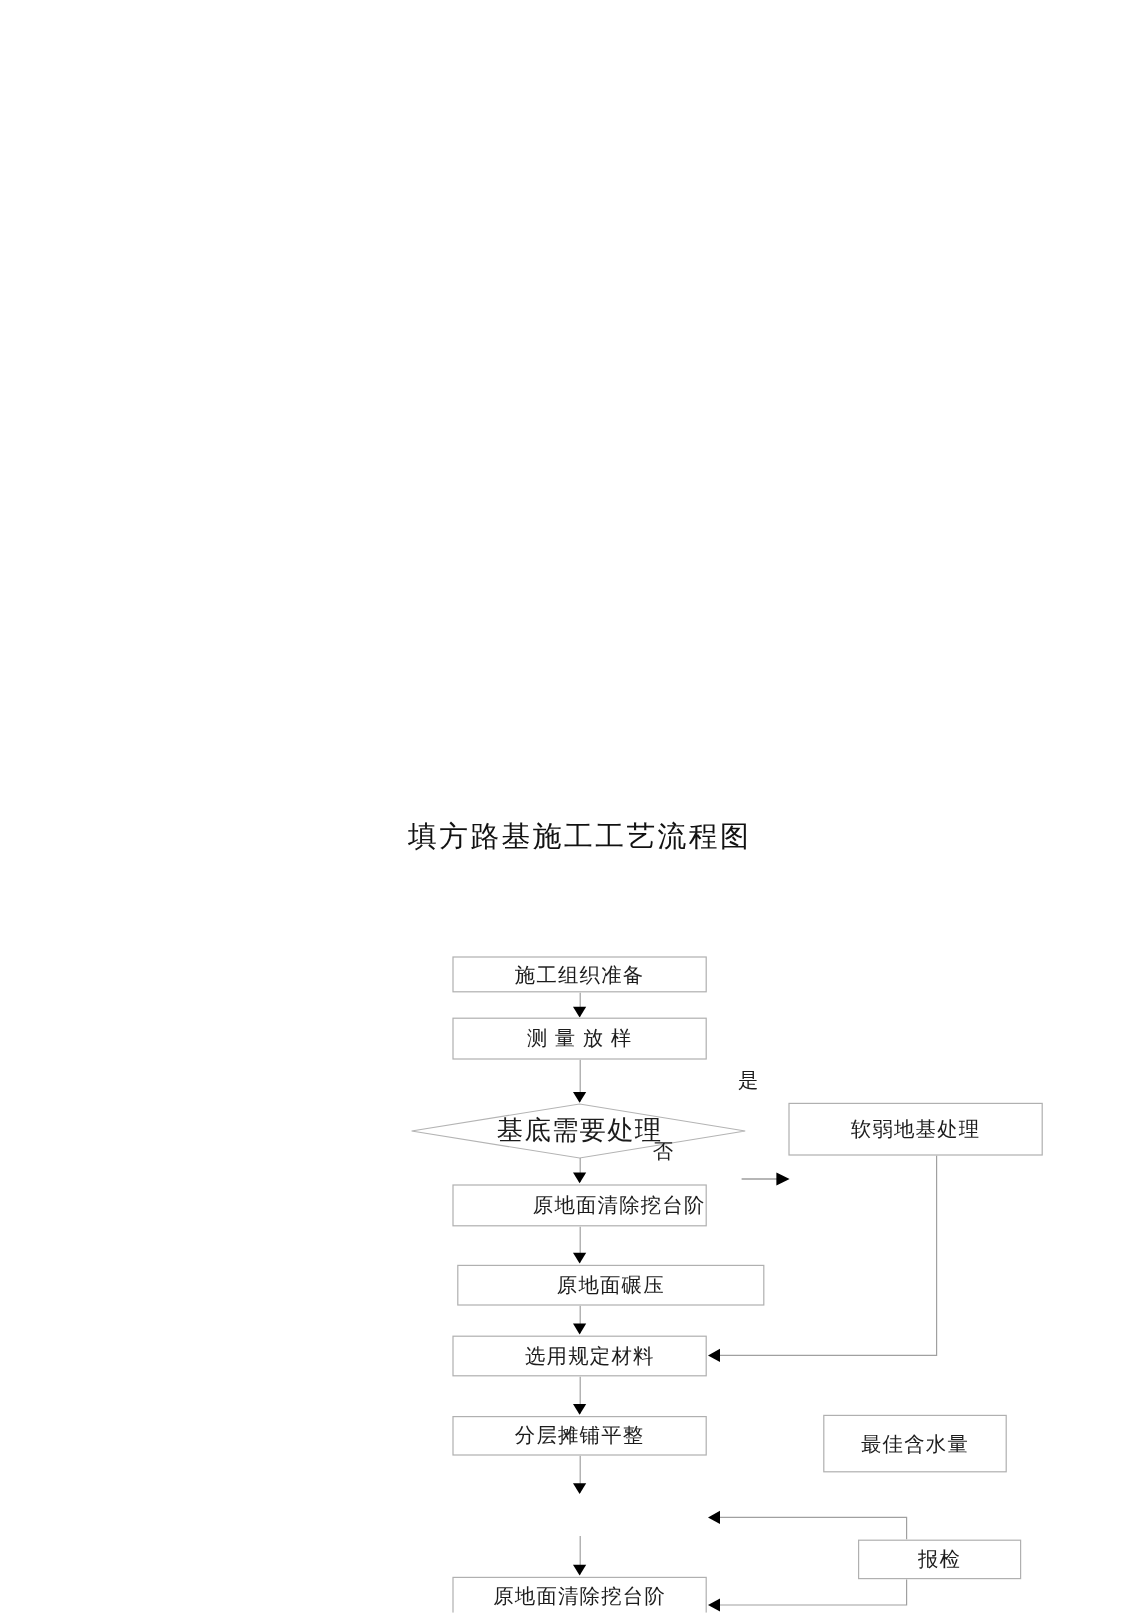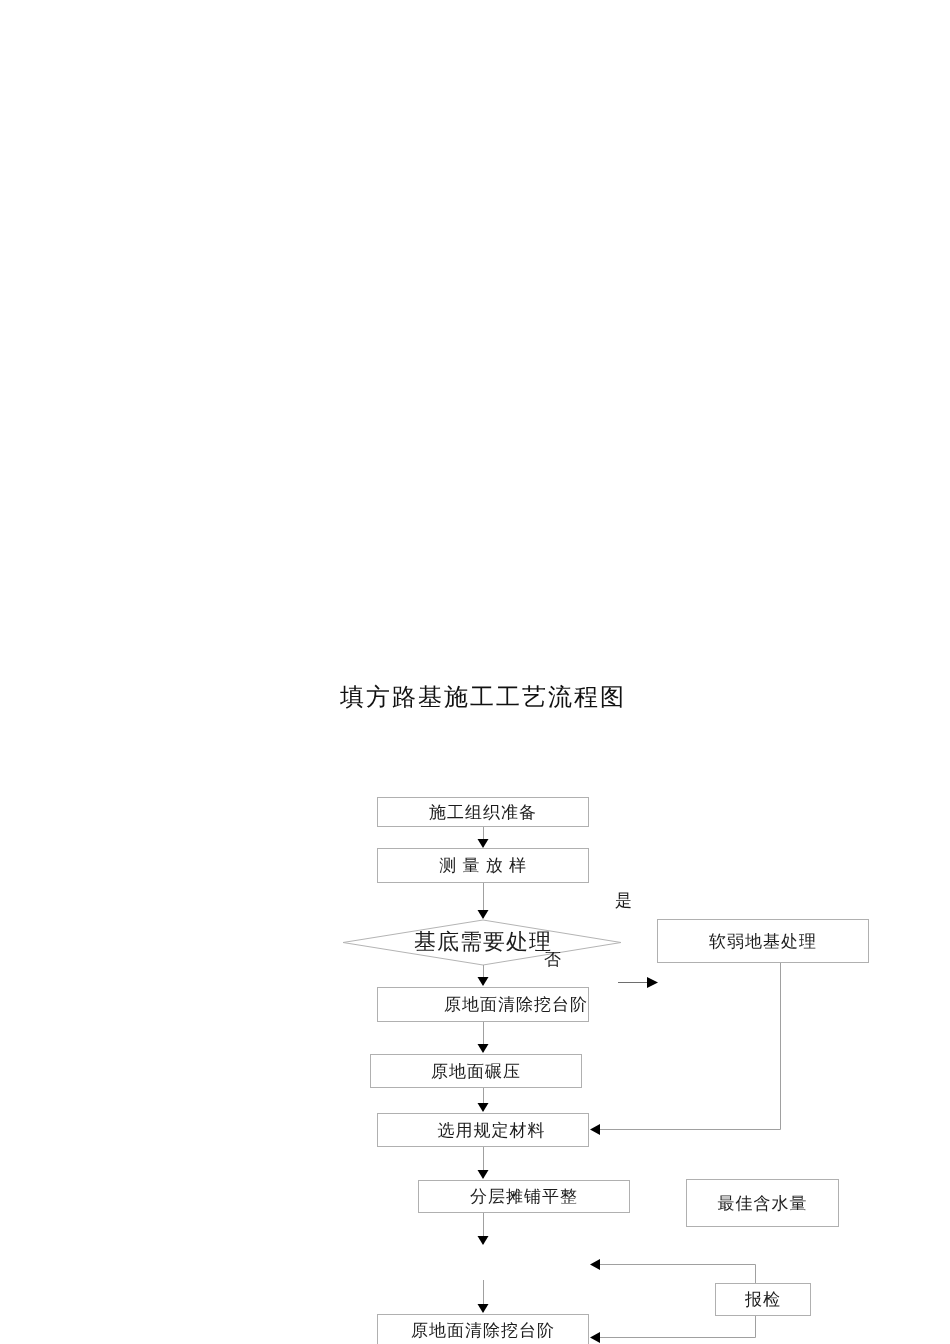--- a/index.html
+++ b/index.html
@@ -60,29 +60,29 @@
   #connector-layer {
     position: absolute;
     left: 0;
     top: 0;
     pointer-events: none;
   }
   
   #b1 { left:377px; top:797px;  width:212px; height:30px; }
   #b2 { left:377px; top:848px;  width:212px; height:35px; }
   #b3 { left:377px; top:987px;  width:212px; height:35px;justify-content:flex-end; }
-  #b4 { left:370px; top:1054px; width:212px; height:34px; }
+  #b4 { left:381px; top:1054px; width:256px; height:34px; }
   #b5 { left:377px; top:1113px; width:212px; height:34px;padding-left:17px; }
-  #b6 { left:377px; top:1180px; width:212px; height:33px;margin-left:41px; }
+  #b6 { left:377px; top:1180px; width:212px; height:33px; }
   #b7 { left:377px; top:1246px; width:212px; height:34px; }
   #b8 { left:377px; top:1314px; width:212px; height:33px; }
   
   #s1 { left:657px; top:919px;  width:212px; height:44px; }
   #s2 { left:686px; top:1179px; width:153px; height:48px; }
-  #s3 { left:715px; top:1283px; width:96px; height:33px; }
+  #s3 { left:715px; top:1283px; width:136px; height:33px; }
   
   #yes-label { left:615px; top:889px; }
   #no-label  { left:544px; top:948px; }
 </style>
 </head>
 <body>
 
 <div id="page">
 
   <div id="doc-title">填方路基施工工艺流程图</div>

